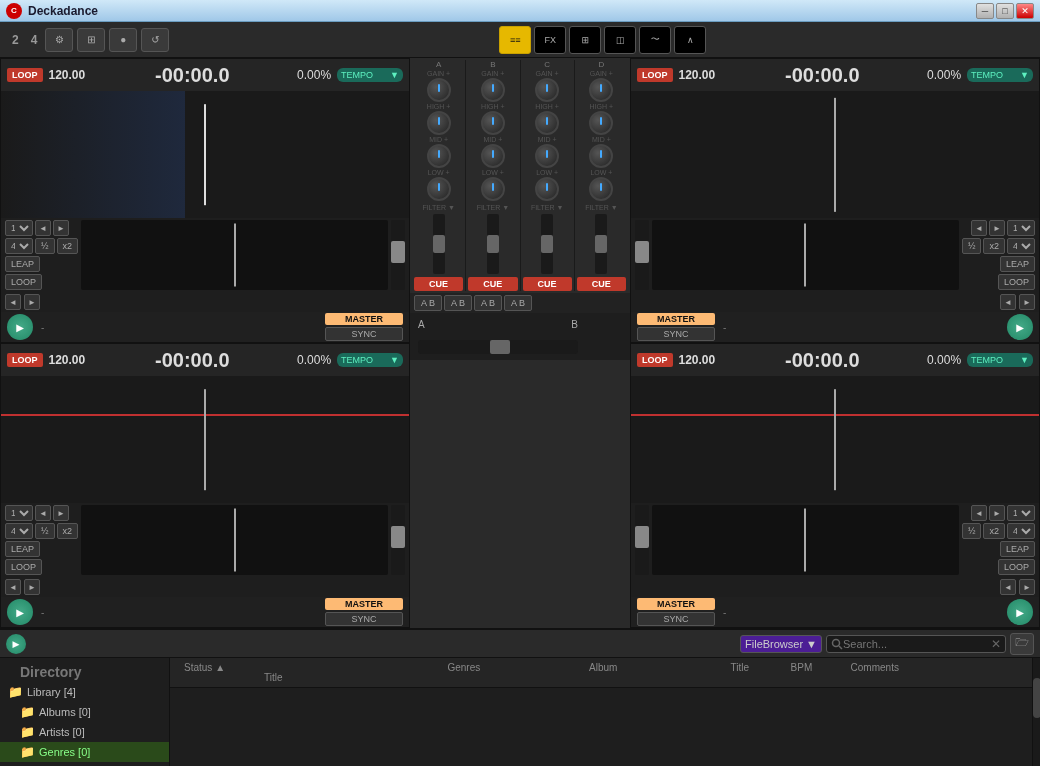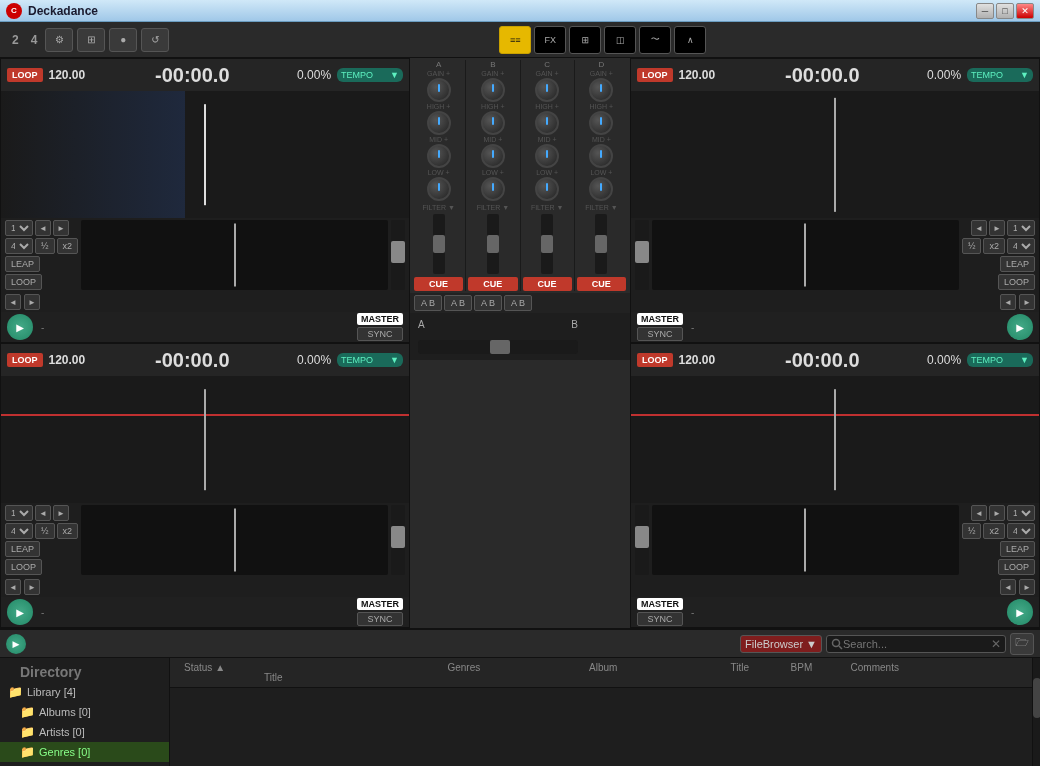--- a/index.html
+++ b/index.html
@@ -207,25 +207,25 @@
       color: white; font-size: 10px; cursor: pointer;
       flex-shrink: 0;
     }
     .sync-master-area {
       display: flex;
       flex-direction: column;
       gap: 2px;
       margin-left: auto;
     }
     .master-badge {
-      background: #ffffff;
+      background: #fdba74;
       color: #111;
       font-size: 9px;
       font-weight: bold;
-      padding: 1px 4px;
+      padding: 1px 20px;
       border-radius: 2px;
       text-align: right;
     }
     .sync-badge {
       background: #333;
       border: 1px solid #555;
       color: #aaa;
       font-size: 9px;
       padding: 1px 4px;
       border-radius: 2px;
@@ -369,21 +369,21 @@
       height: 28px;
     }
     .play-btn-small {
       width: 20px; height: 20px;
       background: radial-gradient(circle, #4a8, #286);
       border-radius: 50%;
       display: flex; align-items: center; justify-content: center;
       color: white; font-size: 9px; cursor: pointer;
     }
     .browser-dropdown {
-      background: #7f1d1d;
+      background: #4c1d95;
       border: 1px solid #555;
       color: #ccc;
       font-size: 11px;
       padding: 2px 4px;
       border-radius: 3px;
       cursor: pointer;
       display: flex; align-items: center; gap: 3px;
       margin-left: auto;
     }
     .search-area {

